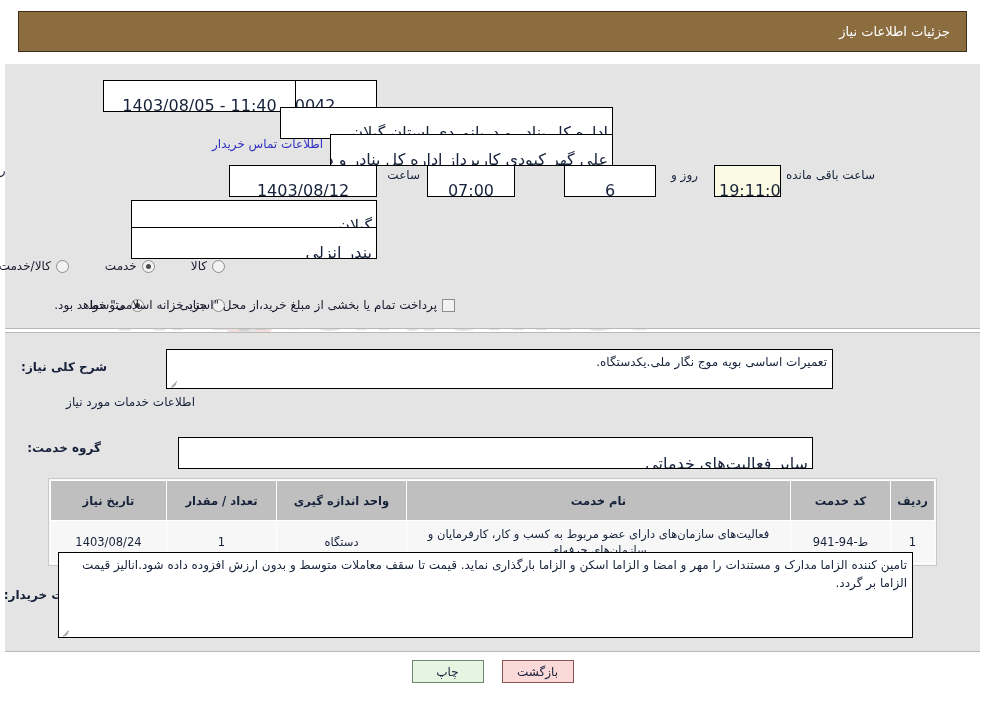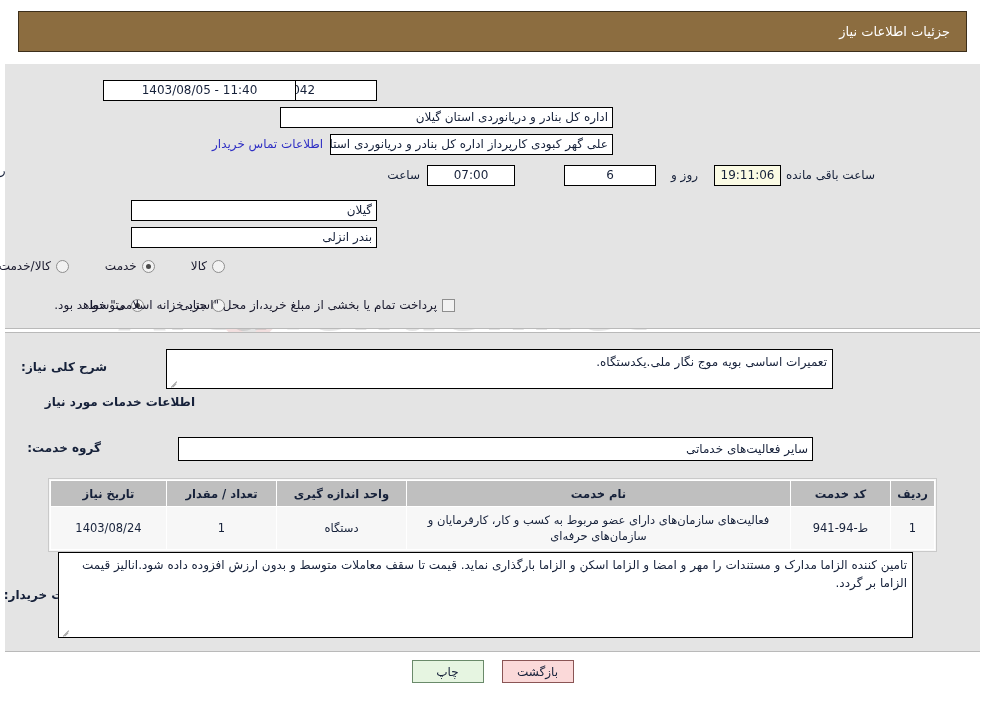--- a/index.html
+++ b/index.html
@@ -119,23 +119,23 @@
     color: #16213a;
     white-space: nowrap;
   }
   .lbl-b { font-weight: bold; }
 
   .fld {
     background: #ffffff;
     border: 1px solid #000000;
     height: 21px;
     line-height: 19px;
-    font-size: 12px;
-    color: #16213a;
-    padding: 0 4px;
+    font-size: 16px;
+    color: #16213a;
+    padding: 15px 4px;
     text-align: right;
     white-space: nowrap;
     overflow: hidden;
     font-family: "DejaVu Sans", "Liberation Sans", sans-serif;
   }
   .fld.num  { text-align: center; direction: ltr; }
   .fld.cream{ background: #fbfbe4; }
 
   .linklike {
     color: #2f2fc4;
@@ -216,21 +216,21 @@
     position: absolute;
     left: 3px; bottom: 1px;
     width: 5px; height: 1px;
     background: #9a9a9a;
     transform: rotate(-45deg);
   }
 
   .section-head {
     position: absolute;
     font-size: 12px;
-    font-weight: bold;
+    font-weight: normal;
     color: #16213a;
   }
 
   
   .tbl-wrap {
     position: absolute;
     left: 48px;
     top: 478px;
     width: 889px;
     border: 1px solid #c9c9c9;
@@ -241,21 +241,21 @@
   table.items {
     width: 100%;
     border-collapse: collapse;
     font-size: 11.5px;
   }
   table.items thead th {
     background: #bfbfbf;
     border: 1px solid #ffffff;
     color: #16213a;
     font-weight: bold;
-    height: 26px;
+    height: 40px;
     padding: 2px 4px;
     text-align: center;
     white-space: nowrap;
   }
   table.items tbody td {
     background: #f7f7f7;
     border: 1px solid #ffffff;
     color: #16213a;
     padding: 5px 6px;
     text-align: center;
@@ -323,20 +323,21 @@
 
   <div class="frow" style="right:862px; top:135px;">
     <span class="lbl">ایجاد کننده درخواست:</span>
   </div>
   <div class="fld" style="position:absolute; right:372px; left:330px; top:134px; z-index:3;">علی  گهر کبودی کارپرداز اداره کل بنادر و دریانوردی استان گیلان</div>
   <a class="linklike" style="position:absolute; left:212px; top:137px; z-index:3;">اطلاعات تماس خریدار</a>
 
   <div class="frow" style="right:862px; top:162px; height:34px; align-items:flex-start;">
     <span class="lbl" style="line-height:16px; text-align:left; display:block; width:108px;">مهلت ارسال پاسخ: تا تاریخ:</span>
   </div>
+  <div class="fld num" style="position:absolute; right:608px; top:165px; width:148px; z-index:3;">1403/08/12</div>
   <span class="lbl" style="position:absolute; right:565px; top:168px; z-index:3;">ساعت</span>
   <div class="fld num" style="position:absolute; right:470px; top:165px; width:88px; z-index:3;">07:00</div>
   <div class="fld num" style="position:absolute; right:329px; top:165px; width:92px; z-index:3;">6</div>
   <span class="lbl" style="position:absolute; right:287px; top:168px; z-index:3;">روز و</span>
   <div class="fld num cream" style="position:absolute; right:204px; top:165px; width:67px; z-index:3;">19:11:06</div>
   <span class="lbl" style="position:absolute; right:110px; top:168px; z-index:3;">ساعت باقی مانده</span>
 
   <div class="frow" style="right:862px; top:201px;">
     <span class="lbl">استان محل تحویل:</span>
   </div>

